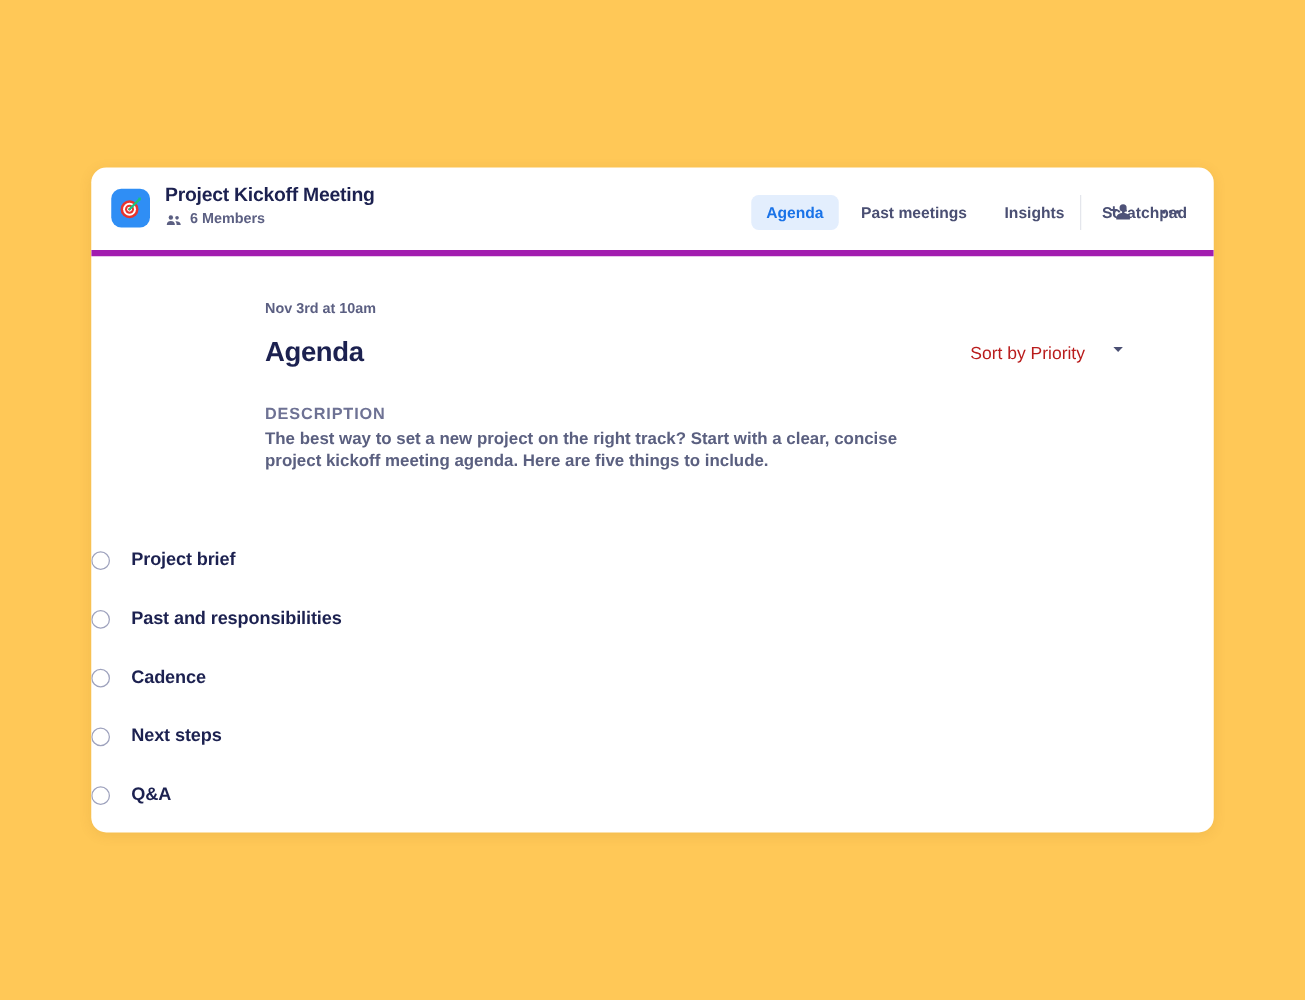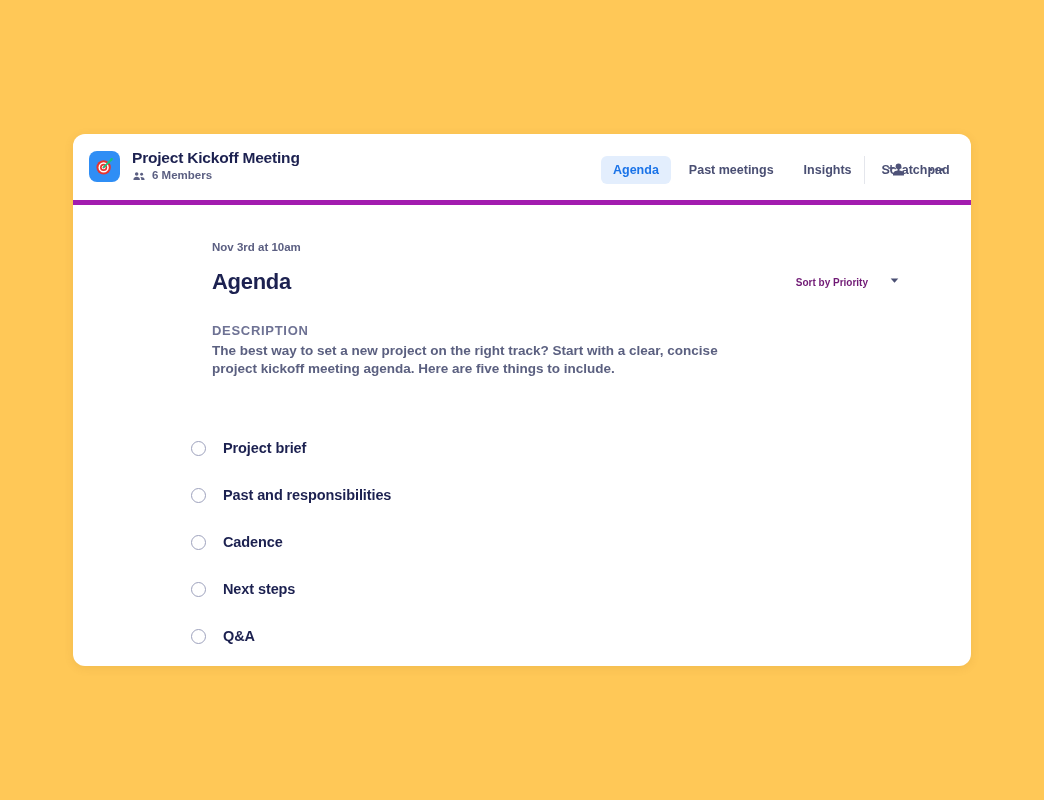--- a/index.html
+++ b/index.html
@@ -156,44 +156,43 @@
   }
 
   .sort-control {
     display: flex;
     align-items: center;
     gap: 20px;
     cursor: pointer;
   }
 
   .sort-label {
-    font-size: 10px;
-    font-weight: bold;
-    color: #701a75;
+    font-size: 14px;
+    font-weight: normal;
+    color: #b91c1c;
   }
 
   .section-label {
     font-size: 13px;
     font-weight: bold;
     color: #6e7294;
     letter-spacing: 0.7px;
     margin-bottom: 4px;
   }
 
   .description {
     font-size: 13.5px;
     font-weight: bold;
     color: #5b6080;
     line-height: 1.32;
     max-width: 548px;
   }
 
   .agenda-list {
     margin-top: 47px;
-    padding-left: 118px;
   }
 
   .agenda-item {
     display: flex;
     align-items: center;
     gap: 17px;
     height: 47px;
     cursor: pointer;
   }
 

